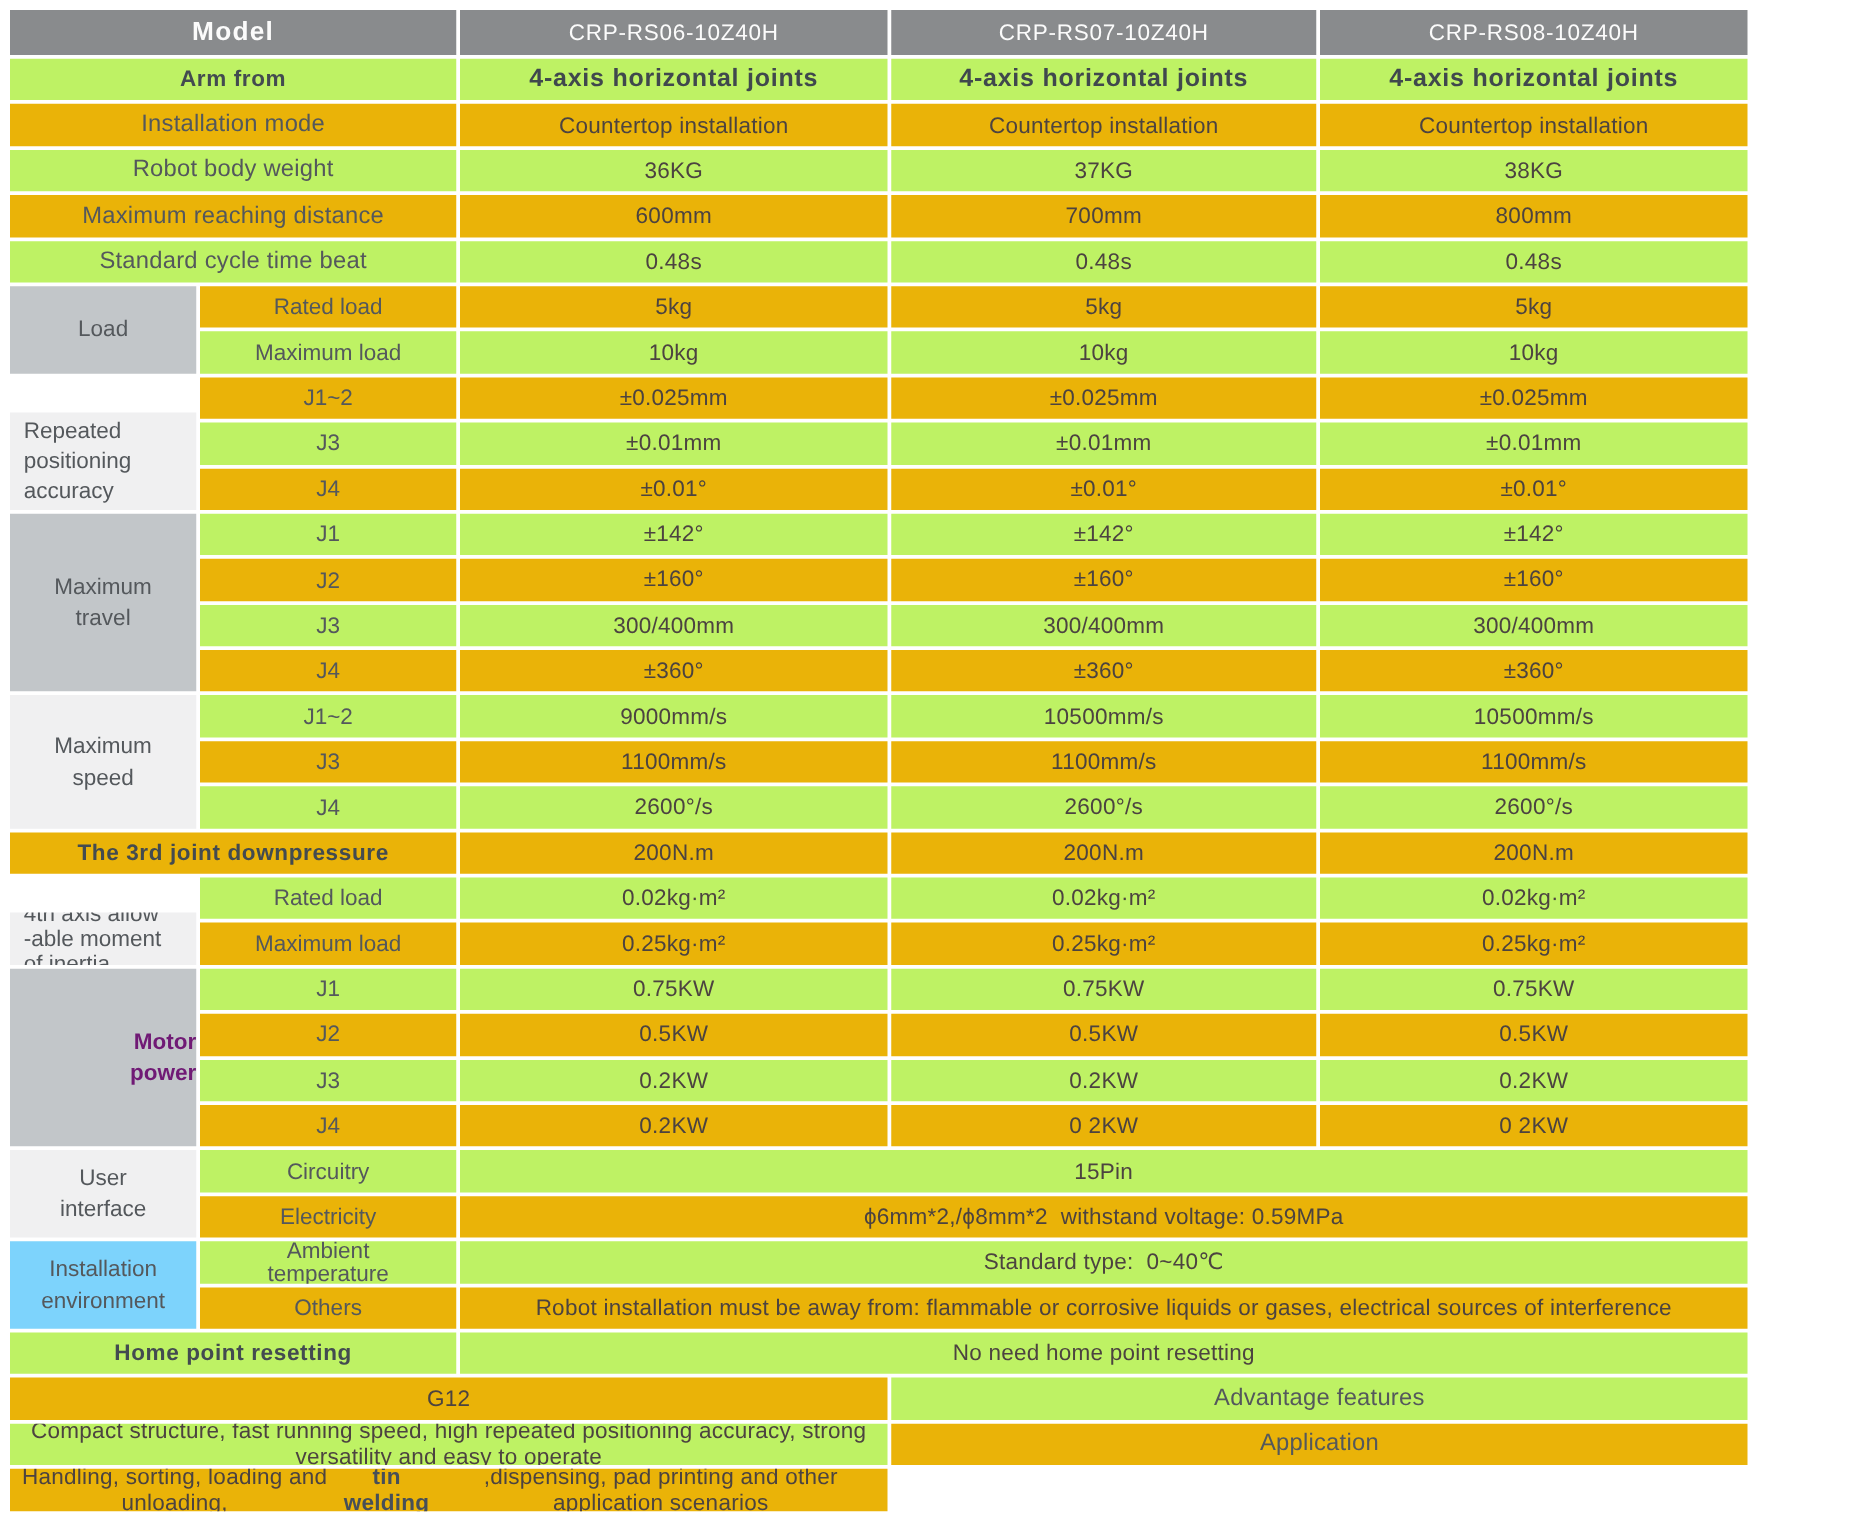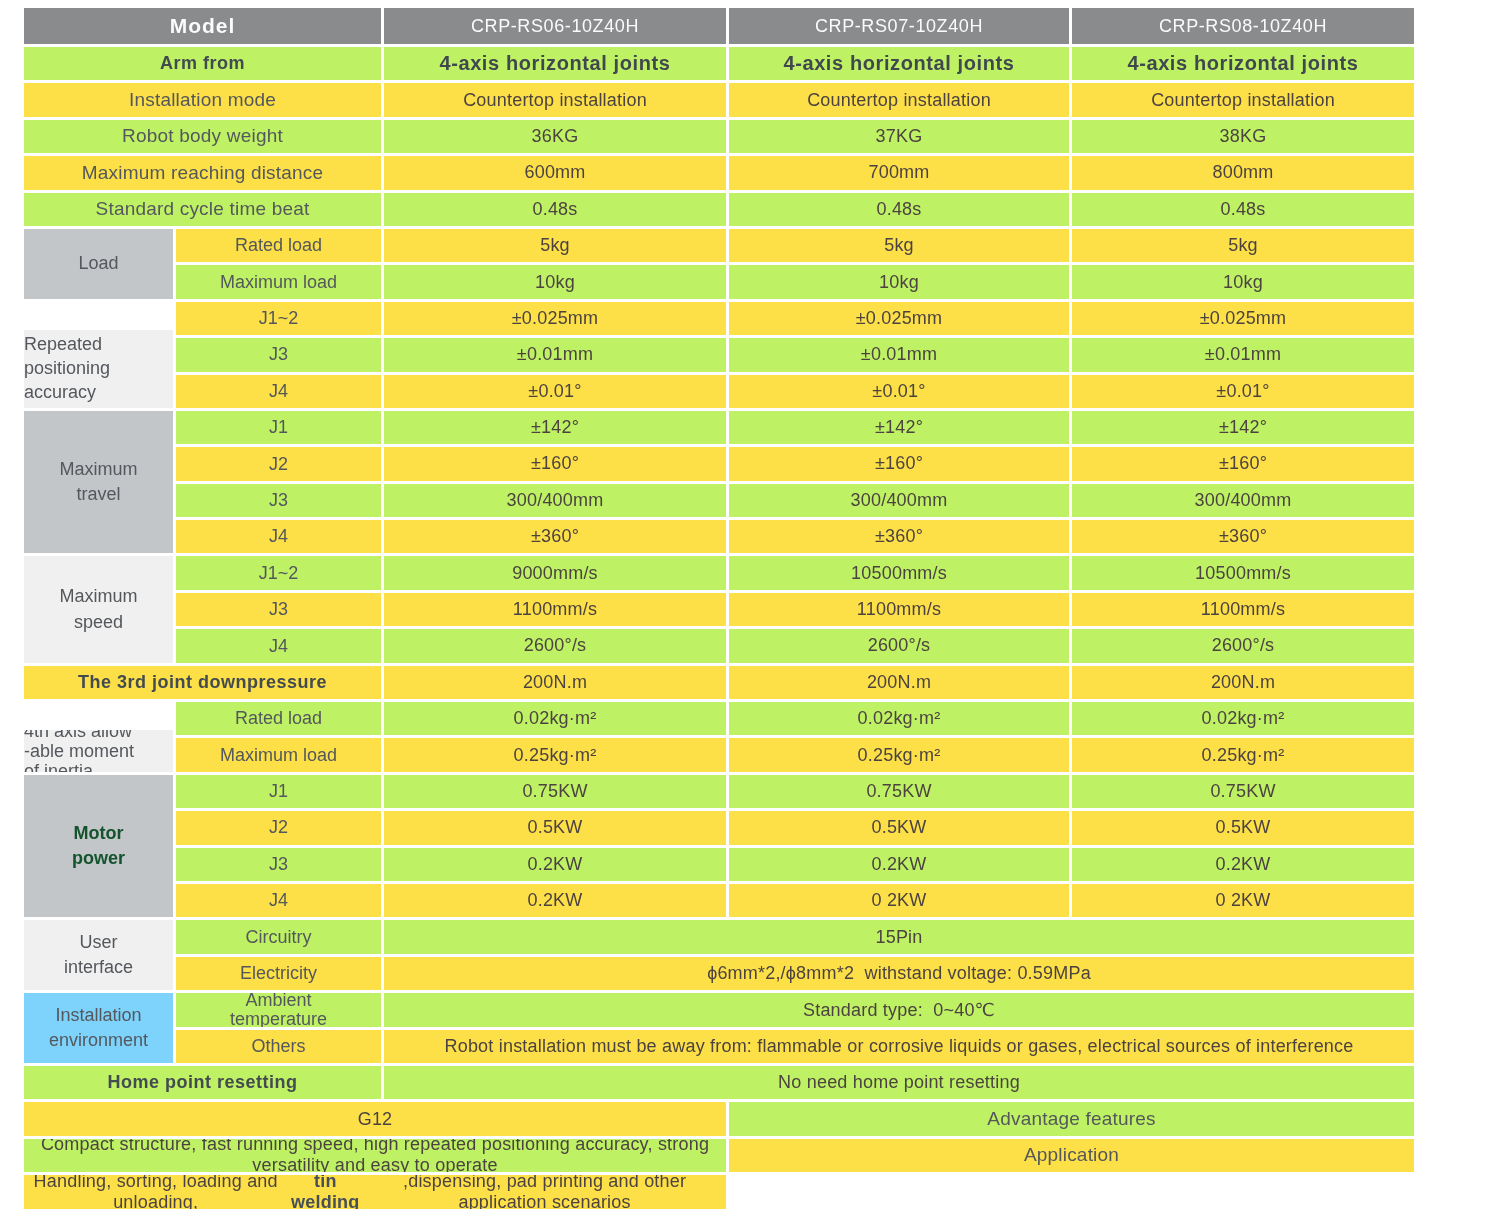--- a/index.html
+++ b/index.html
@@ -2,56 +2,56 @@
 <html><head>
 <meta charset="utf-8">
 <style>
   html,body{margin:0;padding:0;}
   body{
     width:1486px;height:1224px;background:#ffffff;overflow:hidden;
     font-family:"Liberation Sans","DejaVu Sans",sans-serif;
     position:relative;
   }
   .spec-table{
-    position:absolute;left:24px;top:8px;width:1390px;
+    position:absolute;left:8px;top:8px;width:1390px;
     display:grid;
     grid-template-columns:149px 205px 342px 340px 342px;
     grid-template-rows:36px repeat(32,33.4px);
     gap:3px;
   }
   .cell{
     display:flex;flex-direction:column;align-items:center;justify-content:center;
     text-align:center;overflow:hidden;
   }
   .hrow{flex-direction:row;}
   
   .bg-head{background:#898b8d;}
-  .bg-stripe{background:#fde047;}
+  .bg-stripe{background:#eab308;}
   .bg-white{background:#bef264;}
   .bg-ggray{background:#c2c6c9;}
   .bg-glight{background:#f0f0f1;}
   .bg-env{background:#7dd3fc;}
   
   .cs2{grid-column:span 2;}
   .cs3{grid-column:span 3;}
   .rs2{grid-row:span 2;}
   .rs3{grid-row:span 3;}
   .rs4{grid-row:span 4;}
   
   .t-model{color:#fbfbfb;font-size:21px;font-weight:bold;letter-spacing:1px;}
   .t-mname{color:#fbfbfb;font-size:18px;font-weight:normal;letter-spacing:.6px;}
   .t-label{color:#54585c;font-size:19px;letter-spacing:.2px;}
   .t-blabel{color:#434b50;font-size:18px;font-weight:bold;letter-spacing:.5px;}
   .t-sub{color:#54585c;font-size:18px;line-height:1.05;}
   .t-val{color:#4c4340;font-size:18px;white-space:pre-wrap;letter-spacing:.2px;}
   .t-bval{color:#40484d;font-size:20px;font-weight:bold;letter-spacing:.6px;}
   .t-group{color:#54585c;font-size:18px;line-height:1.4;}
   .t-group .ln{display:block;}
-  .g-bold{font-weight:bold;color:#14532d;}
-  .g-left{align-items:flex-start;text-align:center;margin-top:28px;}
+  .g-bold{font-weight:bold;color:#701a75;align-items:flex-end;}
+  .g-left{align-items:flex-start;text-align:center;padding-left:11px;margin-top:28px;}
   .g-left .t-group,.g-left.t-group{line-height:1.32;}
   .g-tight{line-height:1.12 !important;font-size:18px;}
   .b{font-weight:bold;color:#474f58;}
 </style>
 </head>
 <body>
 
 <div class="spec-table">
 
   <div class="cell bg-head t-model cs2">Model</div>

